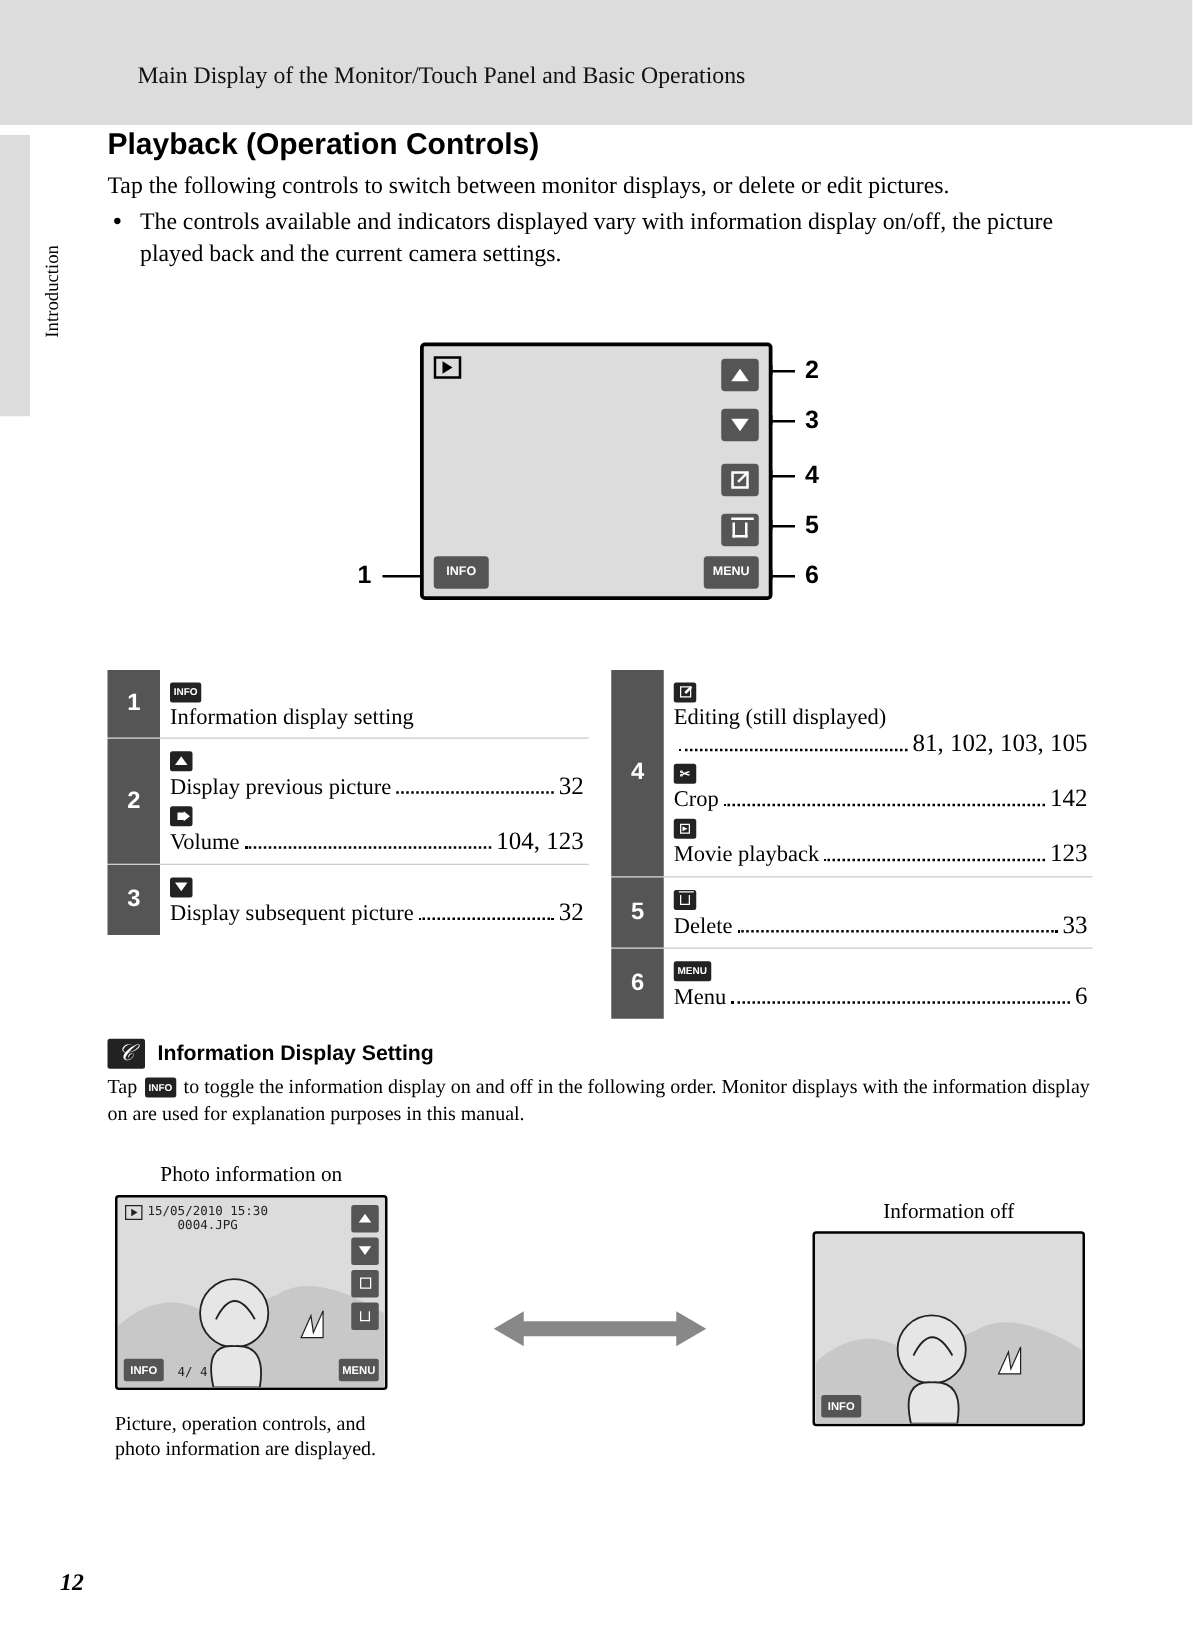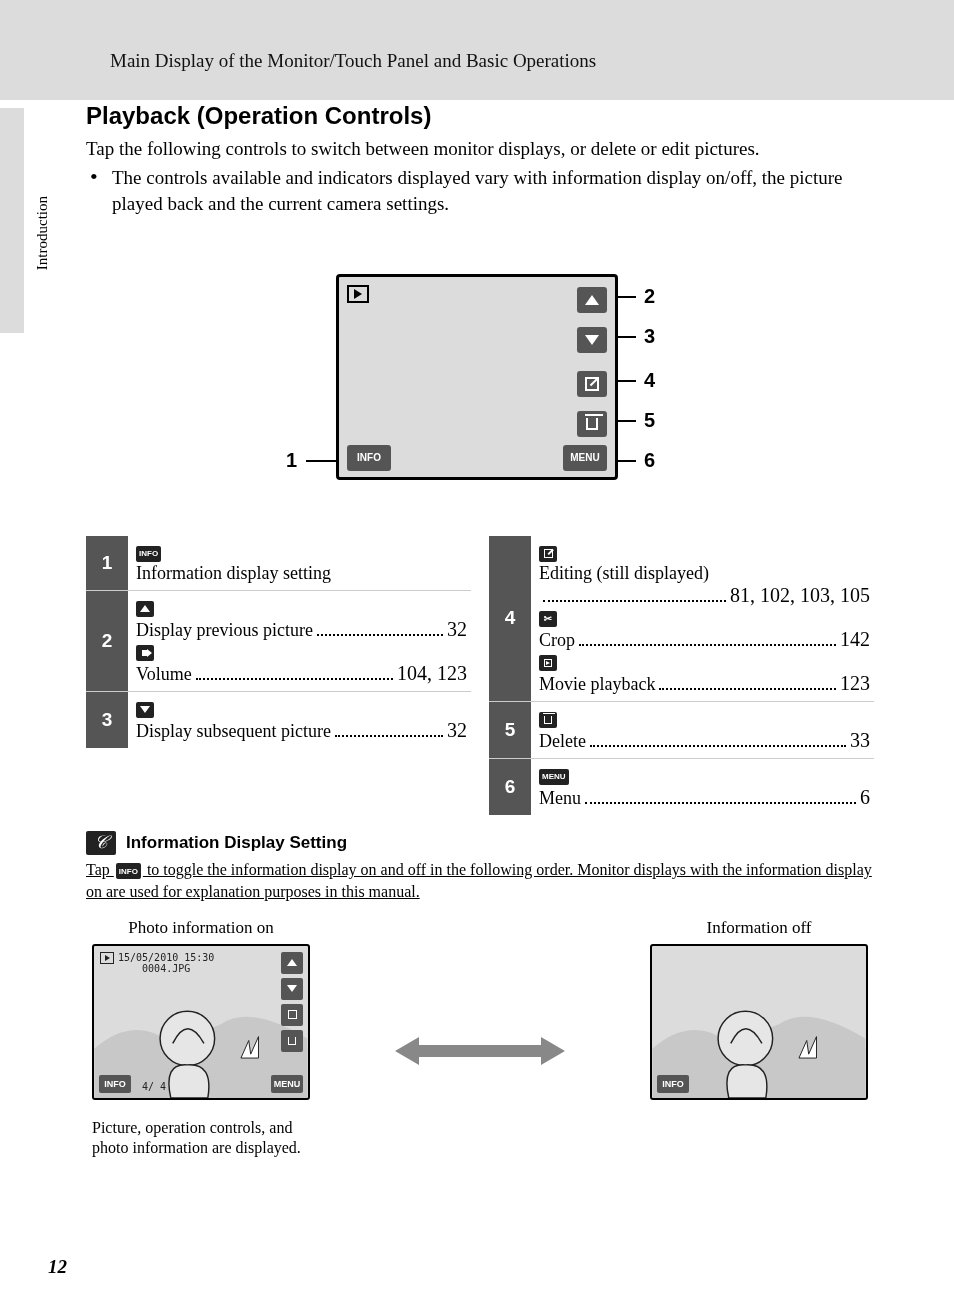--- a/index.html
+++ b/index.html
@@ -50,24 +50,24 @@
   .ic-chip .play-s{width:8px;height:8px;border:1.5px solid #fff;display:flex;align-items:center;justify-content:center;}
   .ic-chip .play-s::after{content:"";width:0;height:0;border-top:2.5px solid transparent;border-bottom:2.5px solid transparent;border-left:4px solid #fff;}
 
   .dotline{ display:flex; align-items:baseline; }
   .dotline .dots{ flex:1; border-bottom:2px dotted #000; margin:0 4px 4px 4px; }
   .dotline .pg{ white-space:nowrap; font-size:20px; }
 
   .note-hd { display:flex; align-items:center; gap:10px; margin:14px 0 4px 0; }
   .note-ic { width:30px; height:24px; background:#222; color:#fff; display:flex; align-items:center; justify-content:center; font-style:italic; font-family:Georgia,serif; font-size:18px; border-radius:2px; }
   .note-title { font-family:Arial,sans-serif; font-weight:bold; font-size:17px; }
-  .note-text { font-size:16px; line-height:1.4; margin-bottom:14px;text-decoration:underline; }
+  .note-text { font-size:16px; line-height:1.4; margin-bottom:26px; }
   .ic-chip-inline{ display:inline-flex; vertical-align:middle; margin:0 2px; }
 
-  .examples { display:flex; align-items:flex-start; justify-content:space-between; gap:10px; padding:0 6px; }
+  .examples { display:flex; align-items:center; justify-content:space-between; gap:10px; padding:0 6px; }
   .ex-col { text-align:center; }
   .ex-label { font-size:17px; margin-bottom:6px; }
   .ex-screen { width:218px; height:156px; border:2px solid #000; background:#dcdcdc; border-radius:3px; position:relative; overflow:hidden; }
   .ex-screen .tiny-txt{ position:absolute; left:24px; top:6px; font-family:monospace; font-size:10px; color:#222; line-height:1.1; white-space:pre;}
   .ex-btn{ position:absolute; right:5px; width:22px; height:22px; background:#555; border-radius:2px; display:flex; align-items:center; justify-content:center; color:#fff; font-size:8px; font-family:Arial,sans-serif; font-weight:bold;}
   .ex-btn .tri-up-s{width:0;height:0;border-left:5px solid transparent;border-right:5px solid transparent;border-bottom:7px solid #fff;}
   .ex-btn .tri-down-s{width:0;height:0;border-left:5px solid transparent;border-right:5px solid transparent;border-top:7px solid #fff;}
   .ex-btn .edit-s{width:9px;height:9px;border:1.5px solid #fff;}
   .ex-btn .trash-s{width:8px;height:8px;border:1.5px solid #fff;border-top:none;}
   .ex-info-btn{ position:absolute; left:5px; bottom:5px; width:32px; height:18px; background:#555; color:#fff; font-family:Arial,sans-serif; font-size:9px; font-weight:bold; display:flex; align-items:center; justify-content:center; border-radius:2px;}

